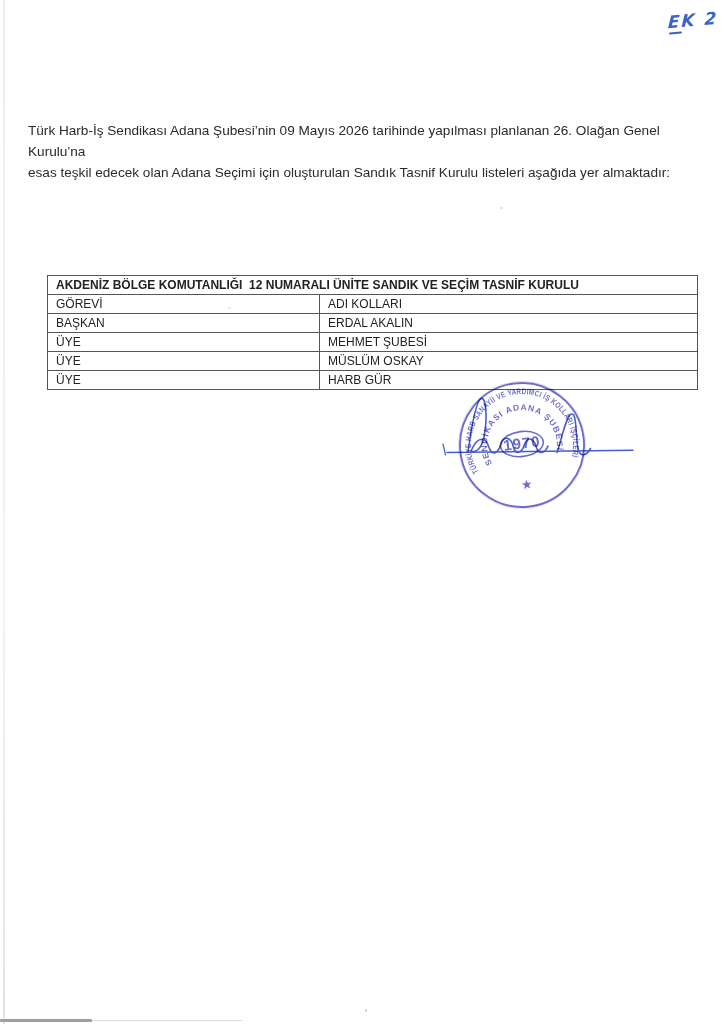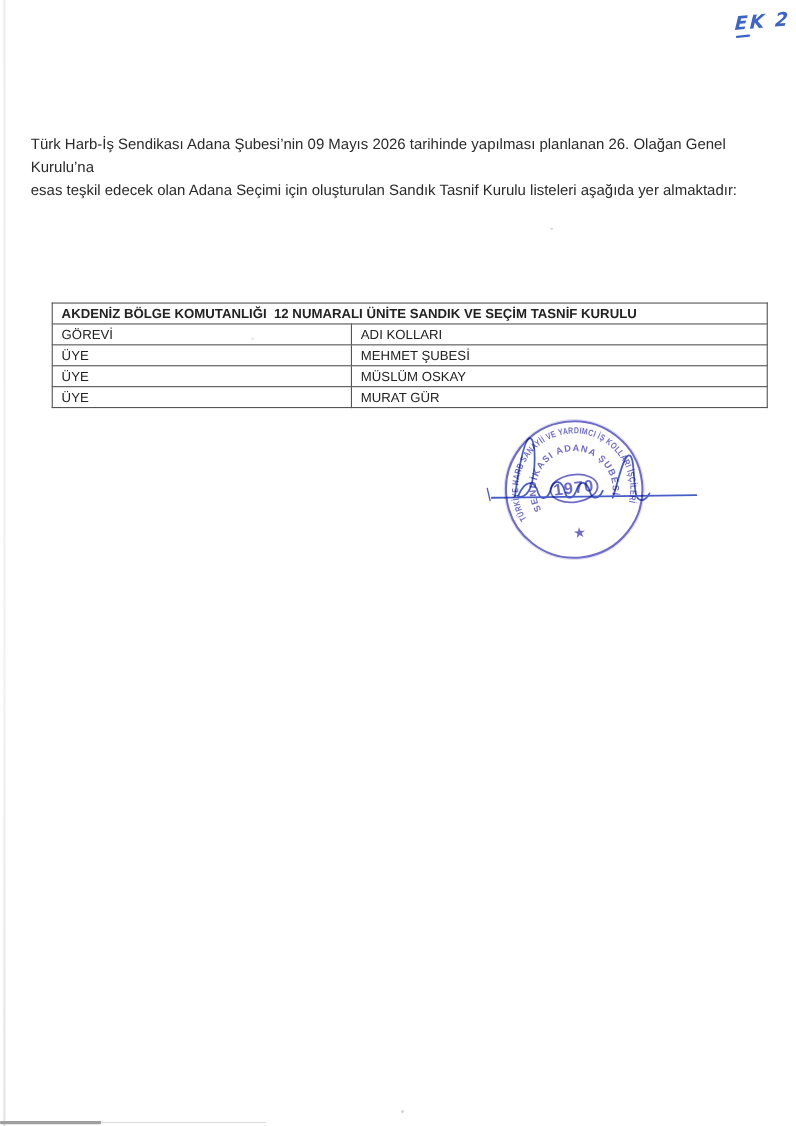--- a/index.html
+++ b/index.html
@@ -109,30 +109,34 @@
         </colgroup>
       <tbody>
         <tr>
           <td class="t-title" colspan="2">AKDENİZ BÖLGE KOMUTANLIĞI  12 NUMARALI ÜNİTE SANDIK VE SEÇİM TASNİF KURULU</td>
         </tr>
         <tr>
           <td class="t-h">GÖREVİ</td>
           <td class="t-h">ADI KOLLARI</td>
         </tr>
         <tr>
+          <td class="t-role">BAŞKAN</td>
+          <td>ERDAL AKALIN</td>
+        </tr>
+        <tr>
           <td class="t-role">ÜYE</td>
           <td>MEHMET ŞUBESİ</td>
         </tr>
         <tr>
           <td class="t-role">ÜYE</td>
           <td>MÜSLÜM OSKAY</td>
         </tr>
         <tr>
           <td class="t-role">ÜYE</td>
-          <td>MURAT GÜR</td>
+          <td>HARB GÜR</td>
         </tr>
       </tbody>
     </table>
   </div>
 
   <svg class="stamp" width="170" height="170" viewBox="-85 -85 170 170">
     <defs>
       <path id="arcOuter" d="M -46.22 21.55 A 51 51 0 1 1 46.22 21.55" fill="none"></path>
       <path id="arcInner" d="M -31.72 14.79 A 35 35 0 1 1 31.72 14.79" fill="none"></path>
     </defs>

